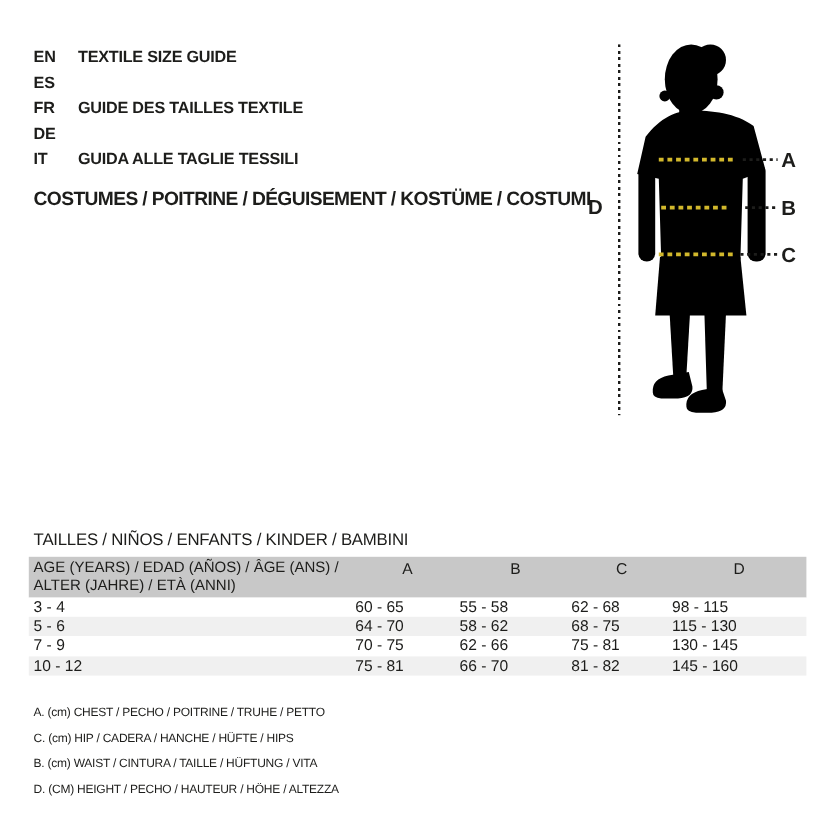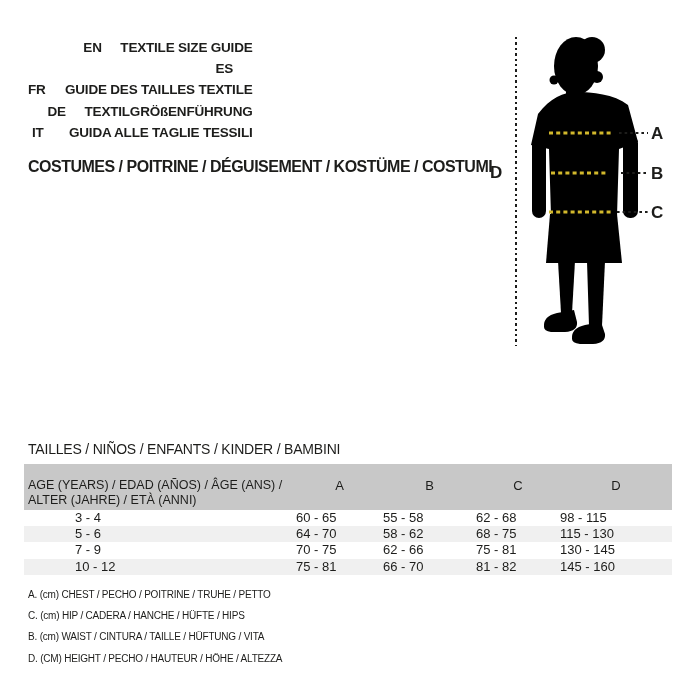--- a/index.html
+++ b/index.html
@@ -2,44 +2,44 @@
 <html><head>
 <meta charset="utf-8">
 <style>
   html,body{margin:0;padding:0;background:#ffffff;}
   .page{
     position:relative;width:700px;height:700px;background:#ffffff;overflow:hidden;
     font-family:"Liberation Sans","DejaVu Sans",sans-serif;color:#1d1d1b;
   }
   
   .lang-list{position:absolute;left:28px;top:37px;}
-  .lang-row{display:flex;height:21.2px;line-height:21.2px;font-size:13.5px;font-weight:700;letter-spacing:-0.2px;justify-content:flex-end;}
+  .lang-row{display:flex;height:21.2px;line-height:21.2px;font-size:13.5px;font-weight:700;letter-spacing:-0.2px;}
   .lang-code{width:37px;flex:0 0 37px;}
   
   .costumes-title{position:absolute;left:28px;top:158px;font-size:16px;font-weight:700;letter-spacing:-0.5px;white-space:nowrap;}
   
   .d-line{position:absolute;left:515px;top:37px;width:2px;height:309px;
     background:repeating-linear-gradient(to bottom,#1d1d1b 0 2.4px,transparent 2.4px 5.4px);}
   .figure-svg{position:absolute;left:520px;top:30px;width:130px;height:320px;}
   .measure-label{position:absolute;font-size:17px;font-weight:700;}
   .label-d{left:490px;top:163px;}
   .label-a{left:651px;top:124px;}
   .label-b{left:651px;top:164px;}
   .label-c{left:651px;top:203px;}
   
   .children-title{position:absolute;left:28px;top:441px;font-size:14px;letter-spacing:-0.2px;white-space:nowrap;}
   .size-table{position:absolute;left:24px;top:464px;width:648px;}
-  .t-head{display:grid;grid-template-columns:272px 87px 93px 84px 112px;background:#c8c8c8;padding:14px 0 3px 0;}
+  .t-head{display:grid;grid-template-columns:272px 87px 93px 84px 112px;background:#c8c8c8;padding:2px 0 3px 0;}
   .age-head{padding-left:4px;font-size:12.5px;line-height:14.5px;}
   .age-head span{display:block;white-space:nowrap;}
   .col-head{font-size:13px;text-align:center;line-height:14.5px;padding-top:1px;}
   .t-row{display:grid;grid-template-columns:272px 87px 93px 84px 112px;height:16.2px;line-height:16.2px;font-size:13px;}
   .t-row:nth-child(odd){background:#f0f0f0;}
   .t-row:nth-child(even){background:#ffffff;}
-  .cell-age{padding-left:4px;white-space:nowrap;margin-left:47px;}
+  .cell-age{padding-left:4px;white-space:nowrap;}
   .cell-val{text-align:left;white-space:nowrap;}
   
   .legend{position:absolute;left:28px;top:584px;}
   .legend-line{height:21.2px;line-height:21.2px;font-size:10px;letter-spacing:-0.2px;white-space:nowrap;}
 </style>
 </head>
 <body>
 
 <div class="page">
 
@@ -50,21 +50,20 @@
     </div>
     <div class="lang-row">
       <span class="lang-code">ES</span>
     </div>
     <div class="lang-row">
       <span class="lang-code">FR</span>
       <span class="lang-label">GUIDE DES TAILLES TEXTILE</span>
     </div>
     <div class="lang-row">
       <span class="lang-code">DE</span>
-      <span class="lang-label">TEXTILGRÖßENFÜHRUNG</span>
     </div>
     <div class="lang-row">
       <span class="lang-code">IT</span>
       <span class="lang-label">GUIDA ALLE TAGLIE TESSILI</span>
     </div>
   </div>
 
   <div class="costumes-title">COSTUMES / POITRINE / DÉGUISEMENT / KOSTÜME / COSTUMI</div>
 
   <div class="d-line"></div>

